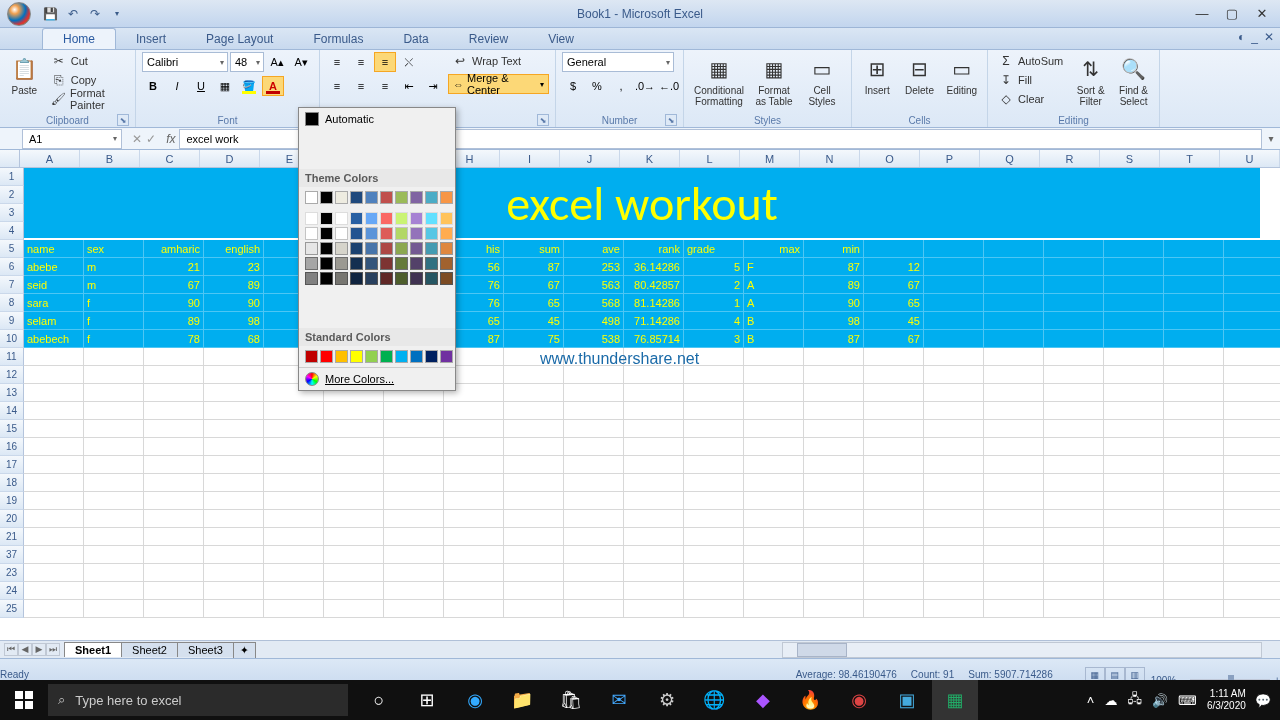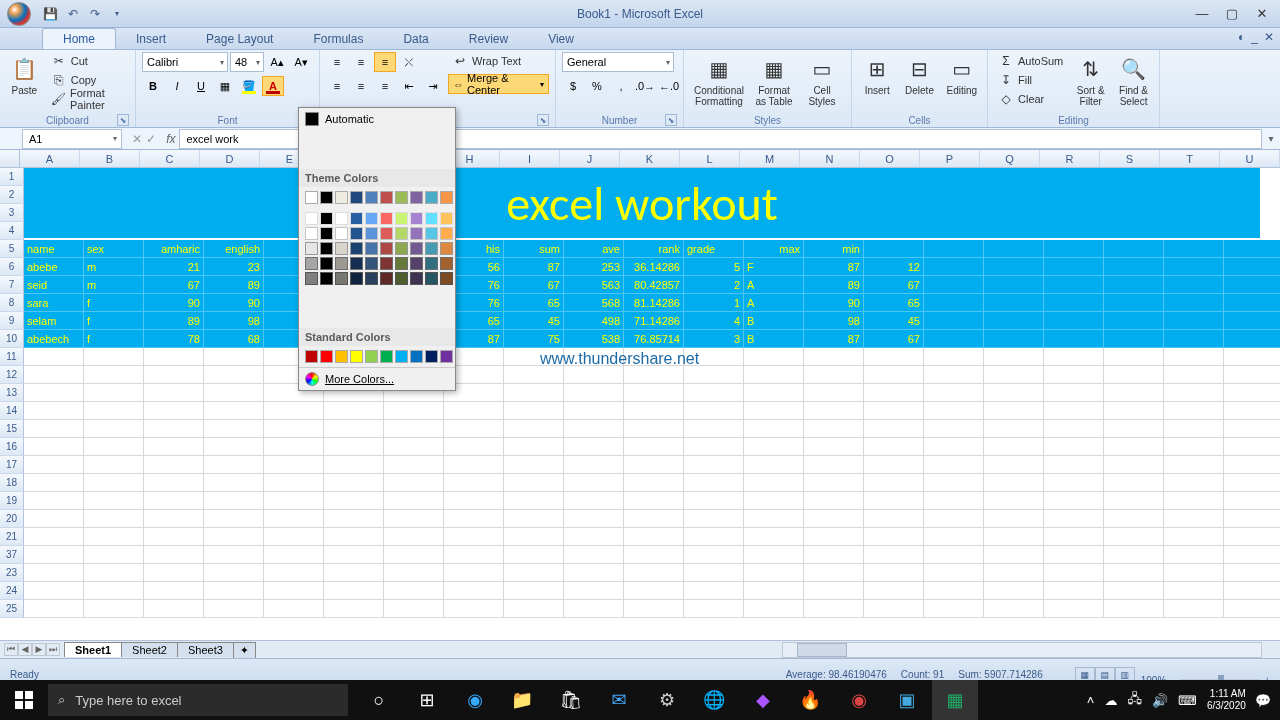--- a/index.html
+++ b/index.html
@@ -82,21 +82,21 @@
 .sheet-tabs { height: 18px; background: #e2eaf4; border-top: 1px solid #b0c0d8; display: flex; align-items: center; font-size: 11px; position: relative; }
 .nav-btns { display: flex; padding: 0 4px; gap: 0; }
 .nav-btns span { width: 14px; text-align: center; font-size: 9px; color: #666; cursor: pointer; border: 1px solid #c0c8d4; }
 .stab { padding: 1px 10px; background: #fff; border: 1px solid #888; border-bottom: none; margin-right: -1px; cursor: pointer; }
 .stab.active { background: #fff; font-weight: bold; }
 .stab.inactive { background: #d5e0ee; }
 .hscroll { position: absolute; right: 18px; width: 480px; height: 16px; background: #e8eef6; border: 1px solid #c0c8d4; }
 .hscroll-thumb { position: absolute; left: 14px; width: 50px; height: 14px; background: #cfd9e8; border: 1px solid #a8b4c8; }
 
 
-.statusbar { height: 32px; background: linear-gradient(#dce8f6, #c8d9ee); border-top: 1px solid #a0b8d8; display: flex; align-items: center; font-size: 10px; color: #3a5a8a; padding: 0 10px; }
+.statusbar { height: 32px; background: linear-gradient(#dce8f6, #c8d9ee); border-top: 1px solid #a0b8d8; display: flex; align-items: center; font-size: 10px; color: #3a5a8a; padding: 0 0; }
 .sb-left { flex: 1; }
 .sb-stats { display: flex; gap: 14px; margin-right: 32px; }
 .sb-views { display: flex; gap: 0; margin-right: 6px; }
 .sb-views span { width: 20px; height: 16px; border: 1px solid #a8b8d0; display: flex; align-items: center; justify-content: center; font-size: 9px; cursor: pointer; }
 .zoom { display: flex; align-items: center; gap: 4px; margin-top: 12px; }
 .zoom-slider { width: 80px; height: 4px; background: #c0c8d8; position: relative; }
 .zoom-thumb { position: absolute; left: 38px; top: -4px; width: 6px; height: 12px; background: #8aa0c0; }
 
 
 .taskbar { position: absolute; bottom: 0; left: 0; right: 0; height: 40px; background: #101010; display: flex; align-items: center; }

